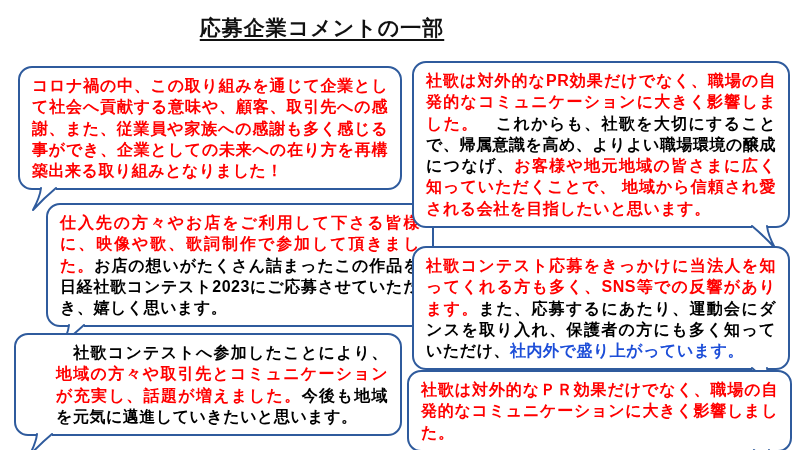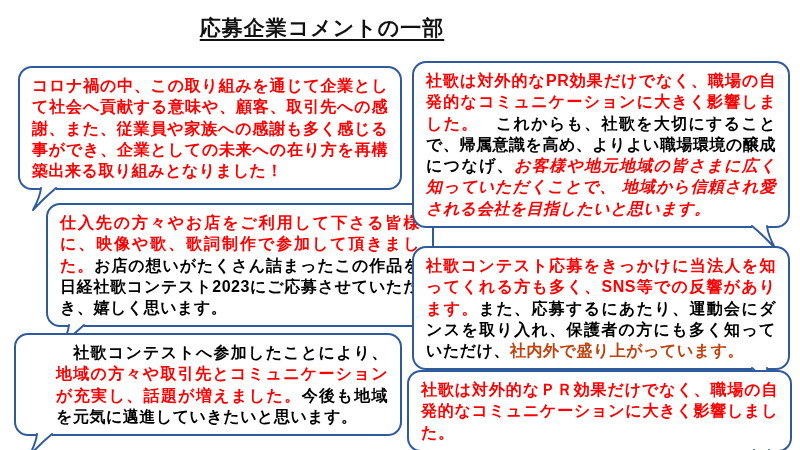--- a/index.html
+++ b/index.html
@@ -74,29 +74,29 @@
 
   <div class="bubble" id="b2">
     <span><span style="color: rgb(0, 0, 0);">　社歌コンテストへ参加したことにより、</span><span style="color: rgb(255, 0, 0);">地域の方々や取引先とコミュニケーションが充実し、話題が増えました。</span><span style="color: rgb(0, 0, 0);">今後も地域を元気に邁進していきたいと思います。</span></span>
     <svg class="tail tail-left" viewBox="0 0 32 26">
       <rect x="10" y="0" width="16" height="4" fill="#ffffff"></rect>
       <path d="M26,2 Q14,12 3,24 Q10,11 11,2" fill="#ffffff" stroke="#2F5B9D" stroke-width="2" stroke-linejoin="round" stroke-linecap="round"></path>
     </svg>
   </div>
 
   <div class="bubble" id="b3">
-    <span><span style="color: rgb(255, 0, 0);">社歌は対外的なPR効果だけでなく、職場の自発的なコミュニケーションに大きく影響しました。</span><span style="color: rgb(0, 0, 0);">　これからも、社歌を大切にすることで、帰属意識を高め、よりよい職場環境の醸成につなげ、</span><span style="color: rgb(255, 0, 0); font-style: italic;">お客様や地元地域の皆さまに広く知っていただくことで、 地域から信頼され愛される会社を目指したいと思います。</span></span>
+    <span><span style="color: rgb(255, 0, 0);">社歌は対外的なPR効果だけでなく、職場の自発的なコミュニケーションに大きく影響しました。</span><span style="color: rgb(0, 0, 0);">　これからも、社歌を大切にすることで、帰属意識を高め、よりよい職場環境の醸成につなげ、</span><span style="color: rgb(255, 0, 0);">お客様や地元地域の皆さまに広く知っていただくことで、 地域から信頼され愛される会社を目指したいと思います。</span></span>
     <svg class="tail tail-right" viewBox="0 0 32 26">
       <rect x="6" y="0" width="16" height="4" fill="#ffffff"></rect>
       <path d="M6,2 Q18,12 29,24 Q22,11 21,2" fill="#ffffff" stroke="#2F5B9D" stroke-width="2" stroke-linejoin="round" stroke-linecap="round"></path>
     </svg>
   </div>
 
   <div class="bubble" id="b4">
-    <span><span style="color: rgb(255, 0, 0);">社歌コンテスト応募をきっかけに当法人を知ってくれる方も多く、SNS等での反響があります。</span><span style="color: rgb(0, 0, 0);">また、応募するにあたり、運動会にダンスを取り入れ、保護者の方にも多く知っていただけ、</span><span style="color: #c2410c;">社内外で盛り上がっています。</span></span>
+    <span><span style="color: rgb(255, 0, 0);">社歌コンテスト応募をきっかけに当法人を知ってくれる方も多く、SNS等での反響があります。</span><span style="color: rgb(0, 0, 0);">また、応募するにあたり、運動会にダンスを取り入れ、保護者の方にも多く知っていただけ、</span><span style="color: #1d4ed8;">社内外で盛り上がっています。</span></span>
     <svg class="tail tail-right" viewBox="0 0 32 26">
       <rect x="6" y="0" width="16" height="4" fill="#ffffff"></rect>
       <path d="M6,2 Q18,12 29,24 Q22,11 21,2" fill="#ffffff" stroke="#2F5B9D" stroke-width="2" stroke-linejoin="round" stroke-linecap="round"></path>
     </svg>
   </div>
 
   <div class="bubble" id="b5">
     <span><span style="color: rgb(255, 0, 0);">社歌は対外的なＰＲ効果だけでなく、職場の自発的なコミュニケーションに大きく影響しました。</span></span>
     <svg class="tail tail-right" viewBox="0 0 32 26">
       <rect x="6" y="0" width="16" height="4" fill="#ffffff"></rect>

